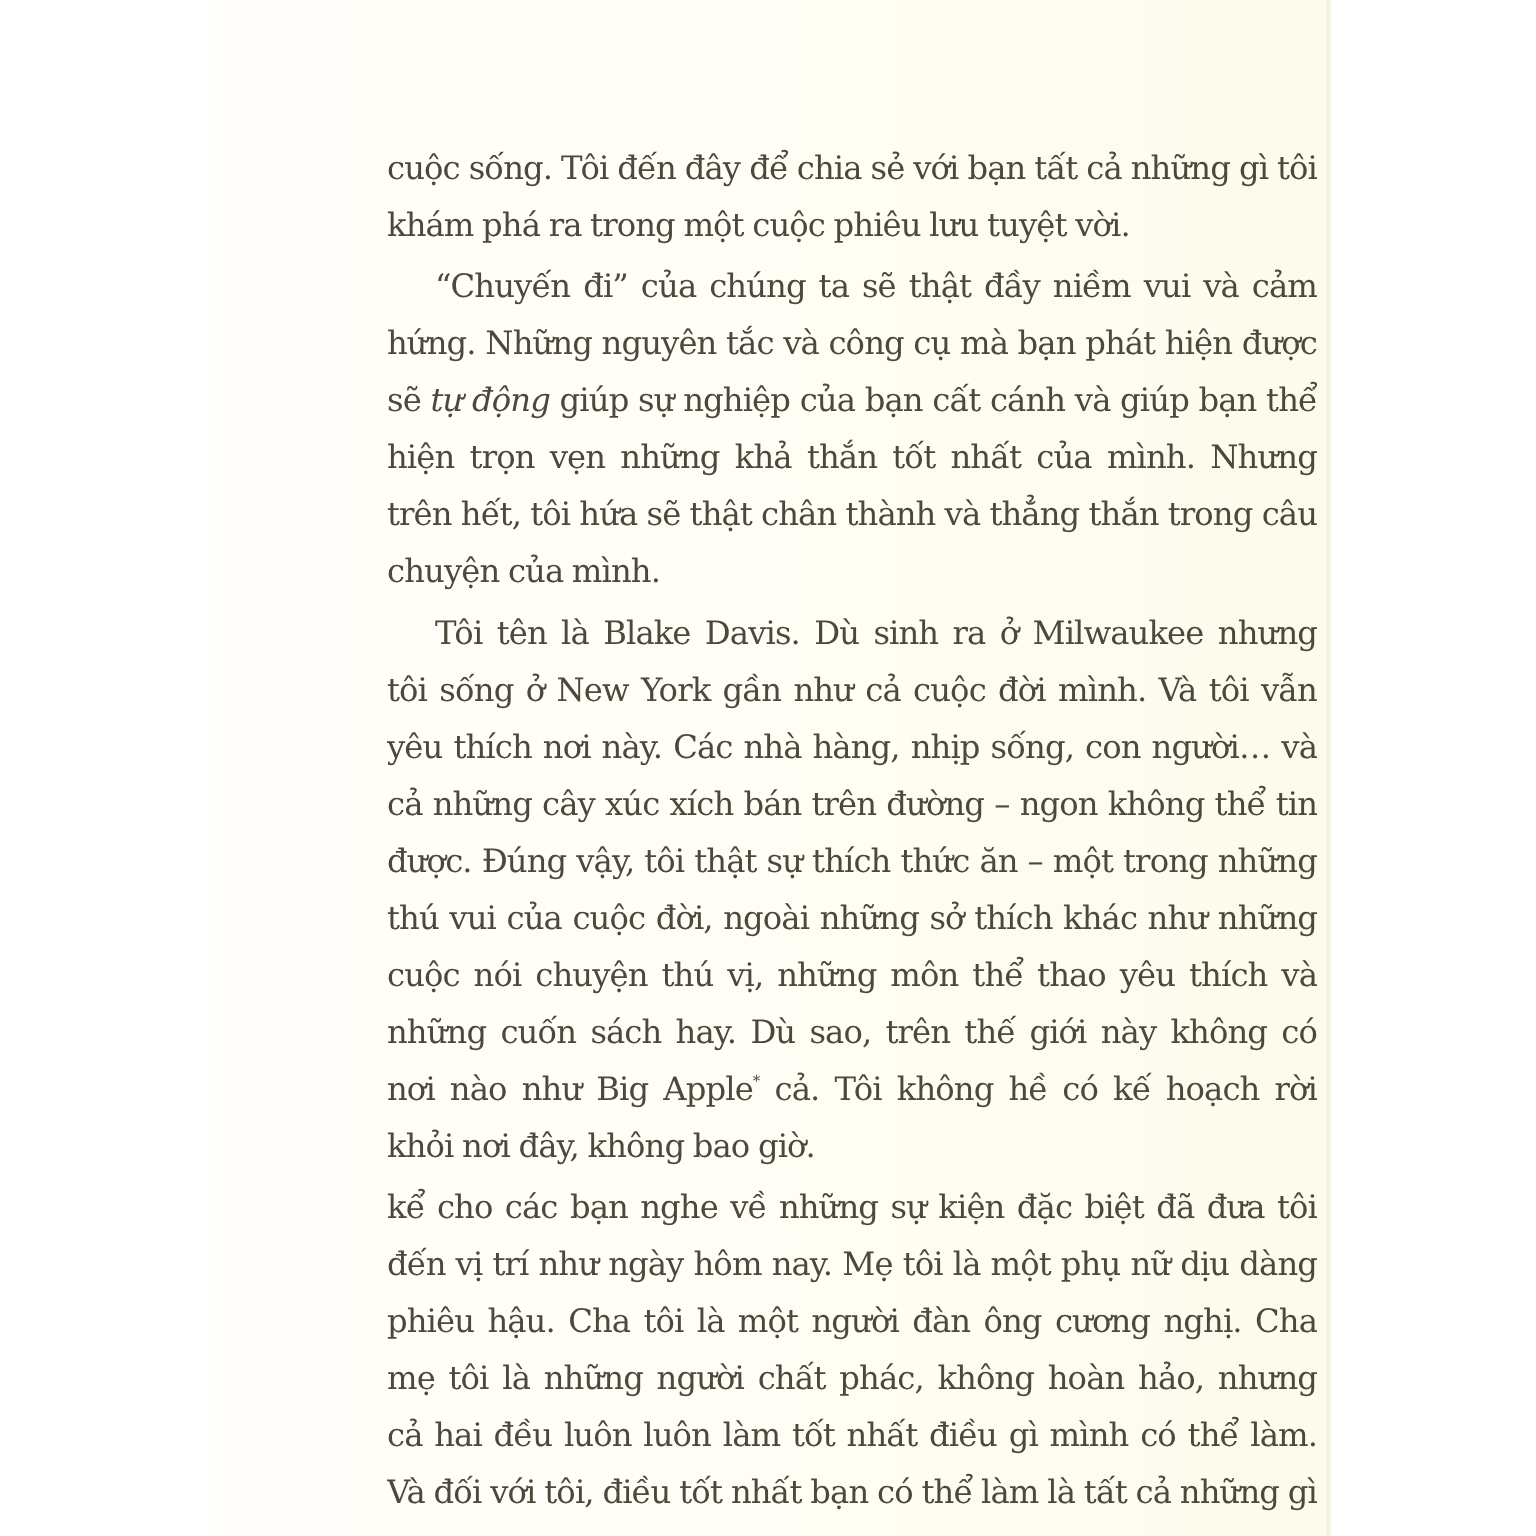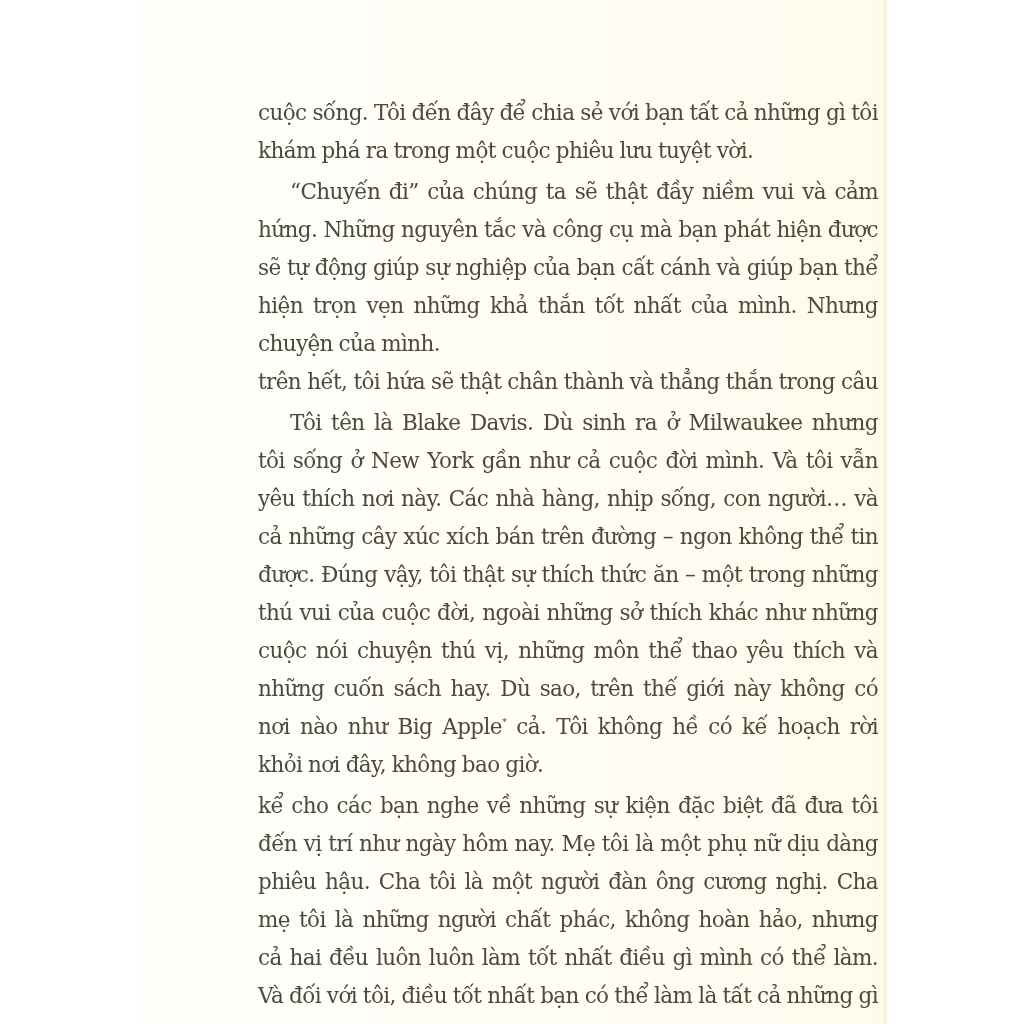--- a/index.html
+++ b/index.html
@@ -55,20 +55,21 @@
     white-space: normal;
     overflow: hidden;
   }
   .indent {
     padding-left: 32px;
   }
   .para-gap {
     margin-top: 3px;
   }
   .italic {
+    font-style: italic;
   }
   sup.fn {
     font-size: 10px;
     vertical-align: 9px;
     line-height: 0;
   }
 </style>
 </head>
 <body>
 
@@ -81,22 +82,22 @@
     <div>
       <span class="line justify">cuộc sống. Tôi đến đây để chia sẻ với bạn tất cả những gì tôi</span>
       <span class="line">khám phá ra trong một cuộc phiêu lưu tuyệt vời.</span>
     </div>
 
     <div class="para-gap">
       <span class="line justify indent">“Chuyến đi” của chúng ta sẽ thật đầy niềm vui và cảm</span>
       <span class="line justify">hứng. Những nguyên tắc và công cụ mà bạn phát hiện được</span>
       <span class="line justify"><span>sẽ </span><span class="italic">tự động</span><span> giúp sự nghiệp của bạn cất cánh và giúp bạn thể</span></span>
       <span class="line justify">hiện trọn vẹn những khả thắn tốt nhất của mình. Nhưng</span>
+      <span class="line justify">trên hết, tôi hứa sẽ thật chân thành và thẳng thắn trong câu</span>
       <span class="line">chuyện của mình.</span>
-      <span class="line justify">trên hết, tôi hứa sẽ thật chân thành và thẳng thắn trong câu</span>
     </div>
 
     <div class="para-gap">
       <span class="line justify indent">Tôi tên là Blake Davis. Dù sinh ra ở Milwaukee nhưng</span>
       <span class="line justify">tôi sống ở New York gần như cả cuộc đời mình. Và tôi vẫn</span>
       <span class="line justify">yêu thích nơi này. Các nhà hàng, nhịp sống, con người… và</span>
       <span class="line justify">cả những cây xúc xích bán trên đường – ngon không thể tin</span>
       <span class="line justify">được. Đúng vậy, tôi thật sự thích thức ăn – một trong những</span>
       <span class="line justify">thú vui của cuộc đời, ngoài những sở thích khác như những</span>
       <span class="line justify">cuộc nói chuyện thú vị, những môn thể thao yêu thích và</span>

